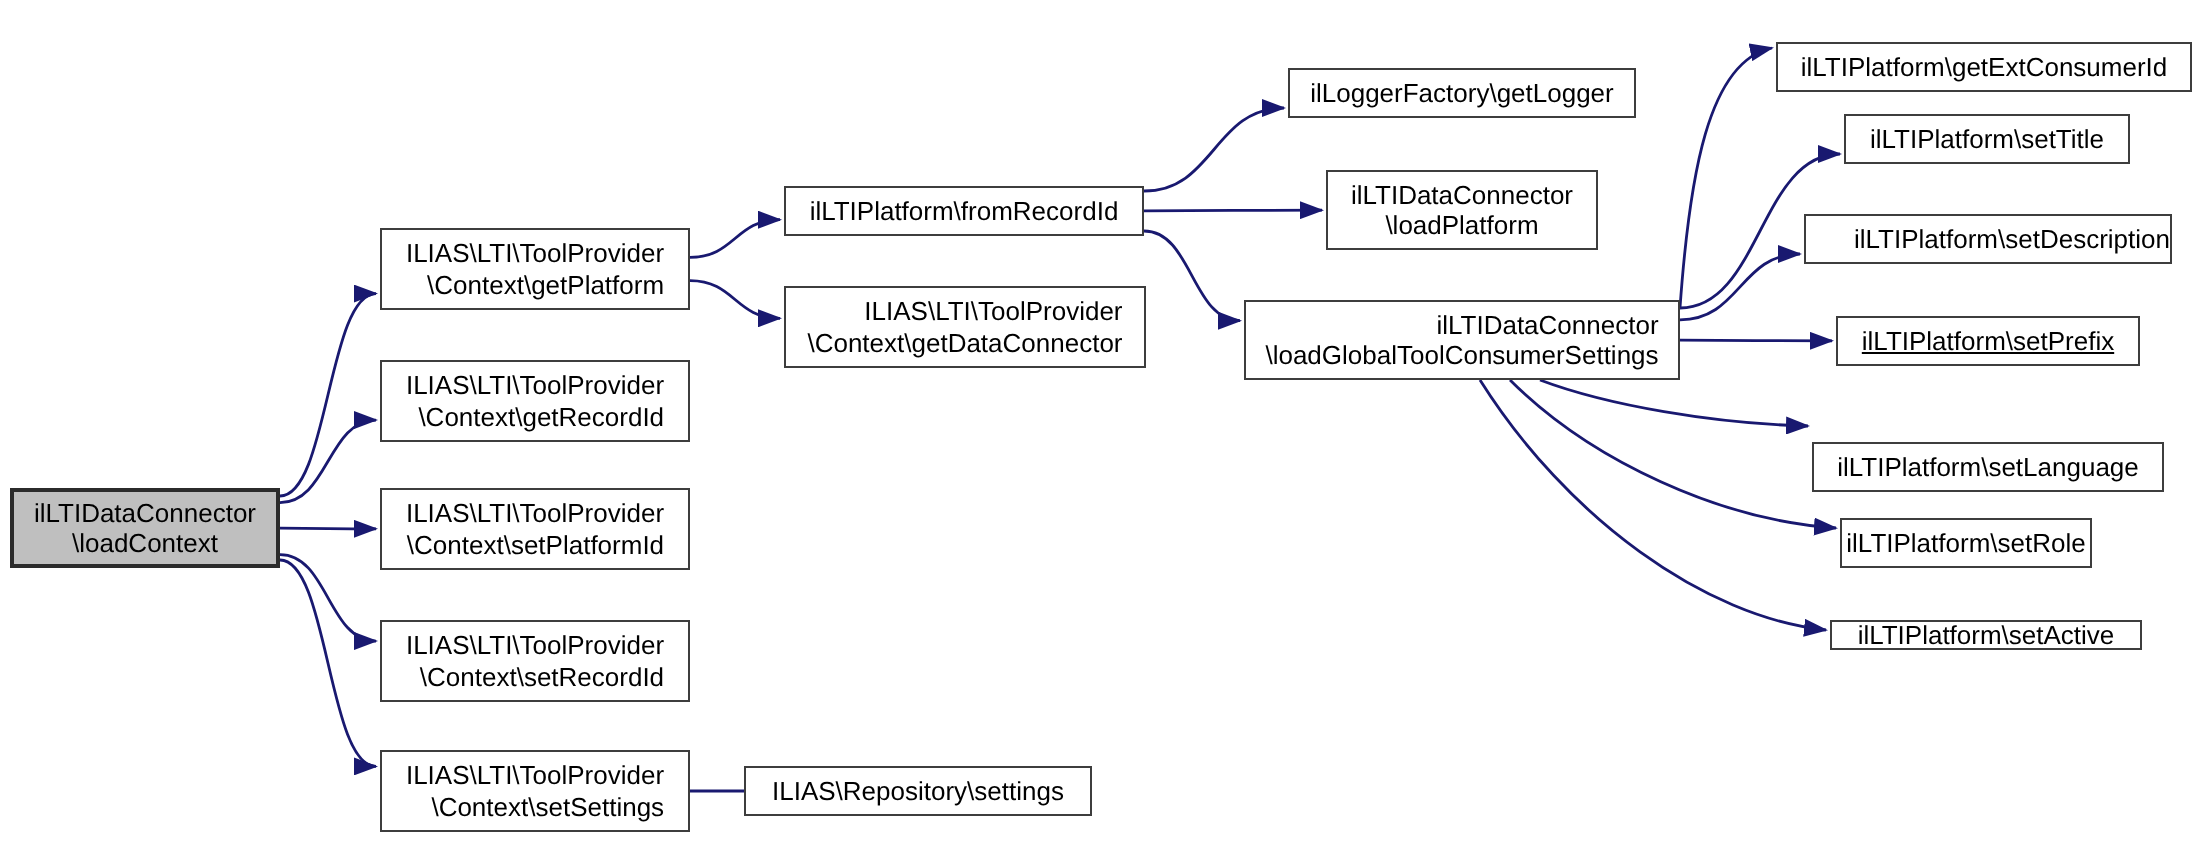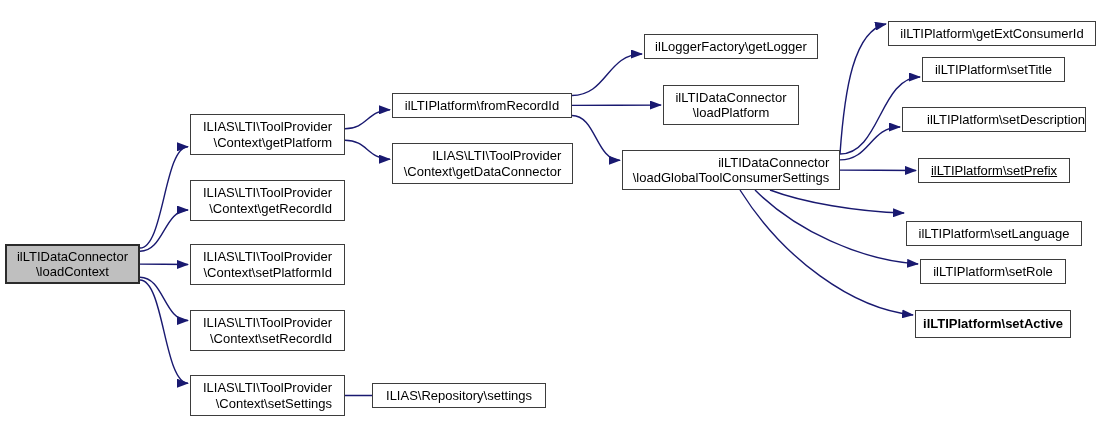--- a/index.html
+++ b/index.html
@@ -127,23 +127,23 @@
       </div>
       <div class="node align-center" style="left: 902px; top: 107px; width: 184px; height: 25px; justify-content: flex-end;">
         <span class="label">ilLTIPlatform\setDescription</span>
       </div>
       <div class="node align-center" style="left: 918px; top: 158px; width: 152px; height: 25px; text-decoration: underline;">
         <span class="label">ilLTIPlatform\setPrefix</span>
       </div>
       <div class="node align-center" style="left: 906px; top: 208px; width: 176px; height: 25px; margin-top: 13px;">
         <span class="label">ilLTIPlatform\setLanguage</span>
       </div>
-      <div class="node align-center" style="left: 920px; top: 259px; width: 146px; height: 25px;">
+      <div class="node align-center" style="left: 920px; top: 259px; width: 126px; height: 25px;">
         <span class="label">ilLTIPlatform\setRole</span>
       </div>
-      <div class="node align-center" style="left: 915px; top: 310px; width: 156px; height: 28px; font-weight: bold;">
+      <div class="node align-center" style="left: 915px; top: 310px; width: 156px; height: 15px;">
         <span class="label">ilLTIPlatform\setActive</span>
       </div>
       <div class="node align-center" style="left: 372px; top: 383px; width: 174px; height: 25px;">
         <span class="label">ILIAS\Repository\settings</span>
       </div>
     </div>
 </div>
 
 </body></html>

